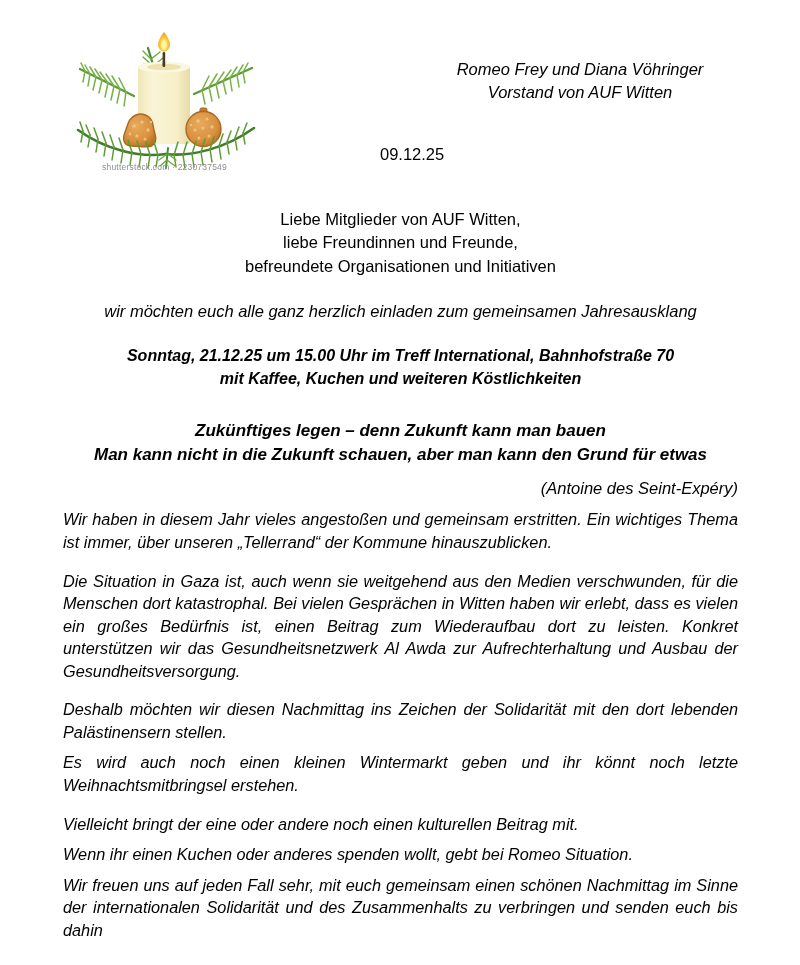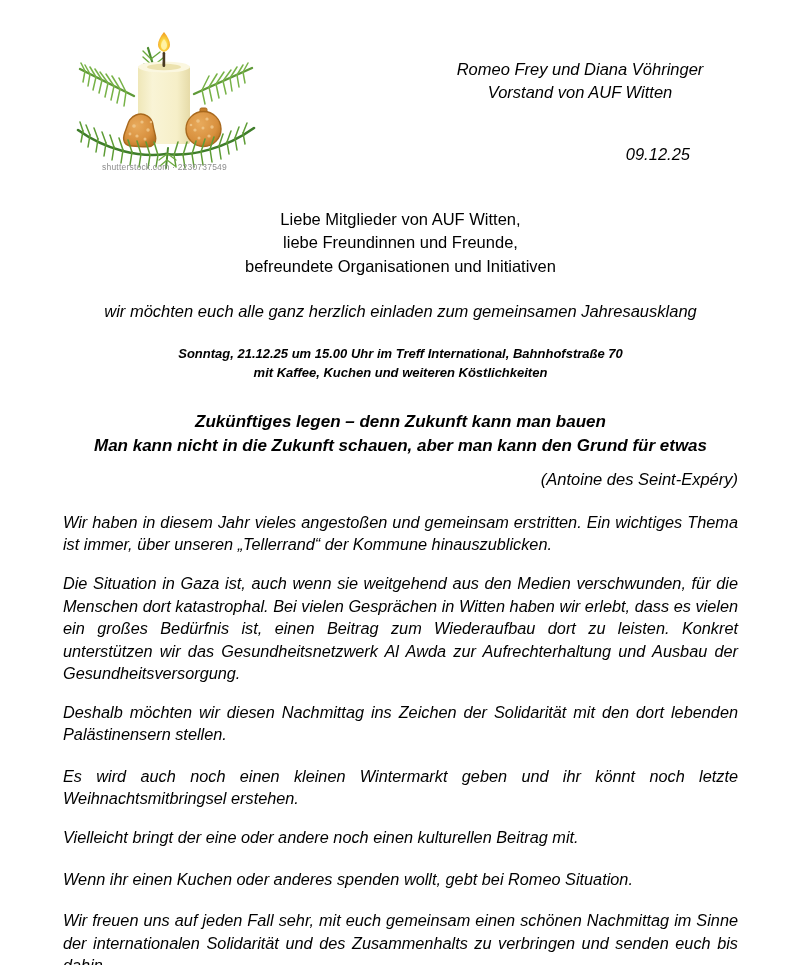--- a/index.html
+++ b/index.html
@@ -61,22 +61,21 @@
     text-align: center;
     font-style: italic;
     font-size: 16.5px;
     line-height: 1.38;
   }
   .date {
     position: absolute;
     left: 380px;
     top: 145px;
     width: 310px;
-    text-align: right;
-    font-style: italic;
+    text-align: left;
     font-size: 16.5px;
   }
 
   
   .content {
     position: absolute;
     left: 63px;
     top: 200px;
     width: 675px;
   }
@@ -92,21 +91,21 @@
     text-align: center;
     font-style: italic;
     font-size: 16.5px;
     margin: 24px 0 0 0;
   }
 
   .event {
     text-align: center;
     font-style: italic;
     font-weight: bold;
-    font-size: 13px;
+    font-size: 16px;
     line-height: 1.42;
     margin: 24px 0 0 0;
   }
 
   .quote {
     text-align: center;
     font-style: italic;
     font-weight: bold;
     font-size: 17px;
     line-height: 1.42;
@@ -121,21 +120,21 @@
   }
 
   .para {
     text-align: justify;
     text-justify: inter-word;
     font-style: italic;
     font-size: 16.3px;
     line-height: 1.385;
     margin: 0;
   }
-  .para.gap-lg { margin-top: 19px; }
+  .para.gap-lg { margin-top: 8px; }
   .para.gap-sm { margin-top: 16px; }
 </style>
 </head>
 <body>
 
 <div class="page">
 
   <div class="header">
 
     <div class="logo-wrap">

